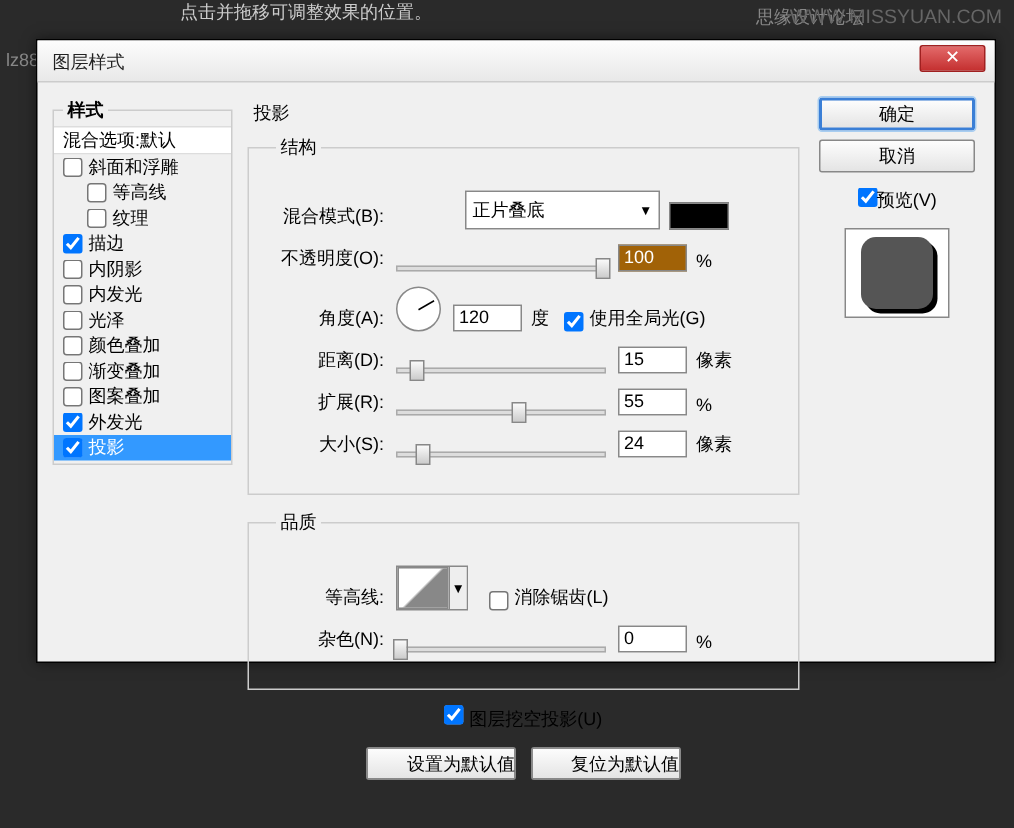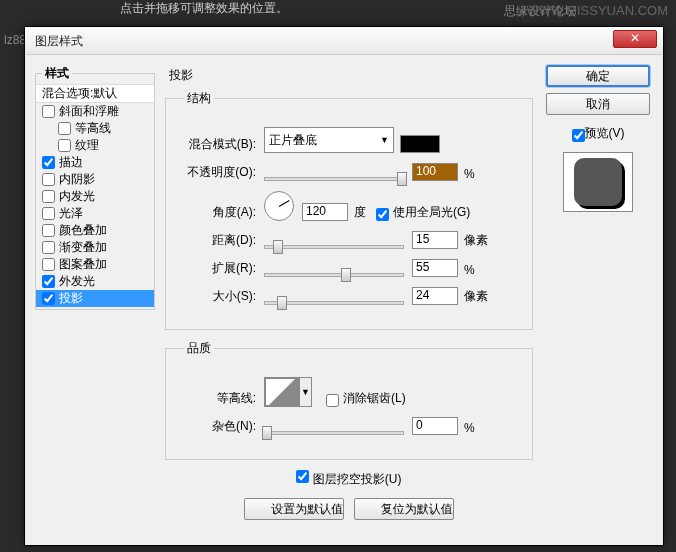--- a/index.html
+++ b/index.html
@@ -1,58 +1,58 @@
 <!DOCTYPE html>
 <html><head>
 <meta charset="utf-8">
 <style>
 * { box-sizing: border-box; margin: 0; padding: 0; font-family: "Microsoft YaHei", SimSun, sans-serif; font-size: 12px; }
 body { background: #2a2a2a; width: 676px; height: 552px; position: relative; overflow: hidden; }
 .bg-text { position: absolute; top: 0; left: 120px; color: #ccc; }
 .bg-forum { position: absolute; top: 3px; right: 100px; color: #888; }
 .bg-url { position: absolute; top: 3px; right: 8px; color: #666; font-size: 13px; }
 .bg-lz { position: absolute; top: 33px; left: 4px; color: #888; }
-.dialog { position: absolute; top: 26px; left: 24px; width: 640px; height: 520px; background: #f0f0f0; border: 1px solid #000; box-shadow: 0 0 8px rgba(0,0,0,0.5); }
+.dialog { position: absolute; top: 26px; left: 24px; width: 640px; height: 416px; background: #f0f0f0; border: 1px solid #000; box-shadow: 0 0 8px rgba(0,0,0,0.5); }
 .titlebar { height: 28px; background: linear-gradient(#fdfdfd, #e8e8e8); border-bottom: 1px solid #ccc; position: relative; }
 .titlebar-text { position: absolute; left: 10px; top: 6px; color: #222; }
 .close-btn { position: absolute; right: 6px; top: 3px; width: 44px; height: 18px; background: linear-gradient(#e36a6a, #c43030); border: 1px solid #a02020; border-radius: 2px; color: #fff; text-align: center; line-height: 15px; }
 .body-area { display: flex; padding: 10px; gap: 10px; }
 .styles-panel { width: 120px; }
 .styles-fieldset { border: 1px solid #ccc; padding: 2px 0; }
 .styles-legend { margin-left: 6px; padding: 0 3px; font-weight: bold; }
 .style-item { padding: 0 6px; display: flex; align-items: center; gap: 4px; }
 .style-item.header { background: #fff; border-top: 1px solid #ddd; border-bottom: 1px solid #ddd; }
 .style-item.indent { padding-left: 22px; }
 .style-item.selected { background: #3399ff; color: #fff; }
 .style-item input[type=checkbox] { width: 13px; height: 13px; }
 .center-panel { flex: 1; }
 .center-title { margin: 2px 0 6px 4px; }
 .group-box { border: 1px solid #ccc; padding: 10px 12px 14px 12px; margin-bottom: 10px; }
 .group-legend { margin-left: 6px; padding: 0 3px; }
 .row { display: flex; align-items: flex-end; margin: 10px 0; }
 .label { width: 78px; text-align: right; margin-right: 8px; }
-.combo { width: 130px; height: 20px; background: #fff; border: 1px solid #888; display: flex; align-items: center; justify-content: space-between; padding: 12px 4px; }
+.combo { width: 130px; height: 20px; background: #fff; border: 1px solid #888; display: flex; align-items: center; justify-content: space-between; padding: 12px 4px; margin-left: 46px; }
 .combo .arrow { font-size: 9px; }
 .color-swatch { width: 40px; height: 18px; background: #000; border: 1px solid #888; margin-left: 6px; }
 .slider { flex: 1; max-width: 140px; height: 4px; background: #ddd; border: 1px solid #aaa; position: relative; margin-right: 8px; }
 .slider .thumb { position: absolute; width: 10px; height: 14px; background: linear-gradient(#fafafa,#ccc); border: 1px solid #888; top: -6px; }
 .num-input { width: 46px; height: 18px; border: 1px solid #888; background: #fff; padding: 0 3px; }
 .num-input.hl { background: #a16207; color: #fff; }
 .unit { margin-left: 6px; }
 .angle-dial { width: 30px; height: 30px; border: 1px solid #888; border-radius: 50%; background: #fff; position: relative; margin-right: 8px; }
 .angle-dial .hand { position: absolute; left: 50%; top: 50%; width: 12px; height: 1px; background: #000; transform-origin: left; transform: rotate(-30deg); }
 .contour-box { width: 34px; height: 28px; border: 1px solid #888; background: linear-gradient(135deg, #fff 0%, #fff 48%, #888 52%, #888 100%); display: inline-block; }
 .contour-combo { display: inline-flex; align-items: center; border: 1px solid #888; }
 .contour-combo .arrow { width: 12px; background: #eee; text-align: center; font-size: 9px; border-left: 1px solid #888; align-self: stretch; display: flex; align-items: center; justify-content: center; }
 .btn-row { text-align: center; margin-top: 4px; }
 .btn { display: inline-block; min-width: 100px; height: 22px; background: linear-gradient(#fdfdfd,#e4e4e4); border: 1px solid #888; border-radius: 2px; line-height: 20px; text-align: right; margin: 4px 3px; }
 .right-panel { width: 110px; display: flex; flex-direction: column; align-items: center; gap: 6px; }
 .right-btn { width: 104px; height: 22px; background: linear-gradient(#fdfdfd,#e4e4e4); border: 1px solid #888; border-radius: 2px; text-align: center; line-height: 20px; }
 .right-btn.primary { border: 2px solid #3b7fd6; outline: 1px solid #a8cdf0; line-height: 18px; }
-.preview-check { display: flex; align-items: flex-end; gap: 0; margin-top: 4px; }
+.preview-check { display: flex; align-items: flex-start; gap: 0; margin-top: 4px; }
 .preview-box { width: 70px; height: 60px; background: #fff; border: 1px solid #888; display: flex; align-items: center; justify-content: center; margin-top: 4px; }
 .preview-shape { width: 48px; height: 48px; background: #555; border-radius: 10px; box-shadow: 3px 3px 0 #000; }
 .chk { width: 13px; height: 13px; }
 </style>
 </head>
 <body>
 
 <div class="bg-text">点击并拖移可调整效果的位置。</div>
 <div class="bg-forum">思缘设计论坛</div>
 <div class="bg-url">WWW.MISSYUAN.COM</div>

